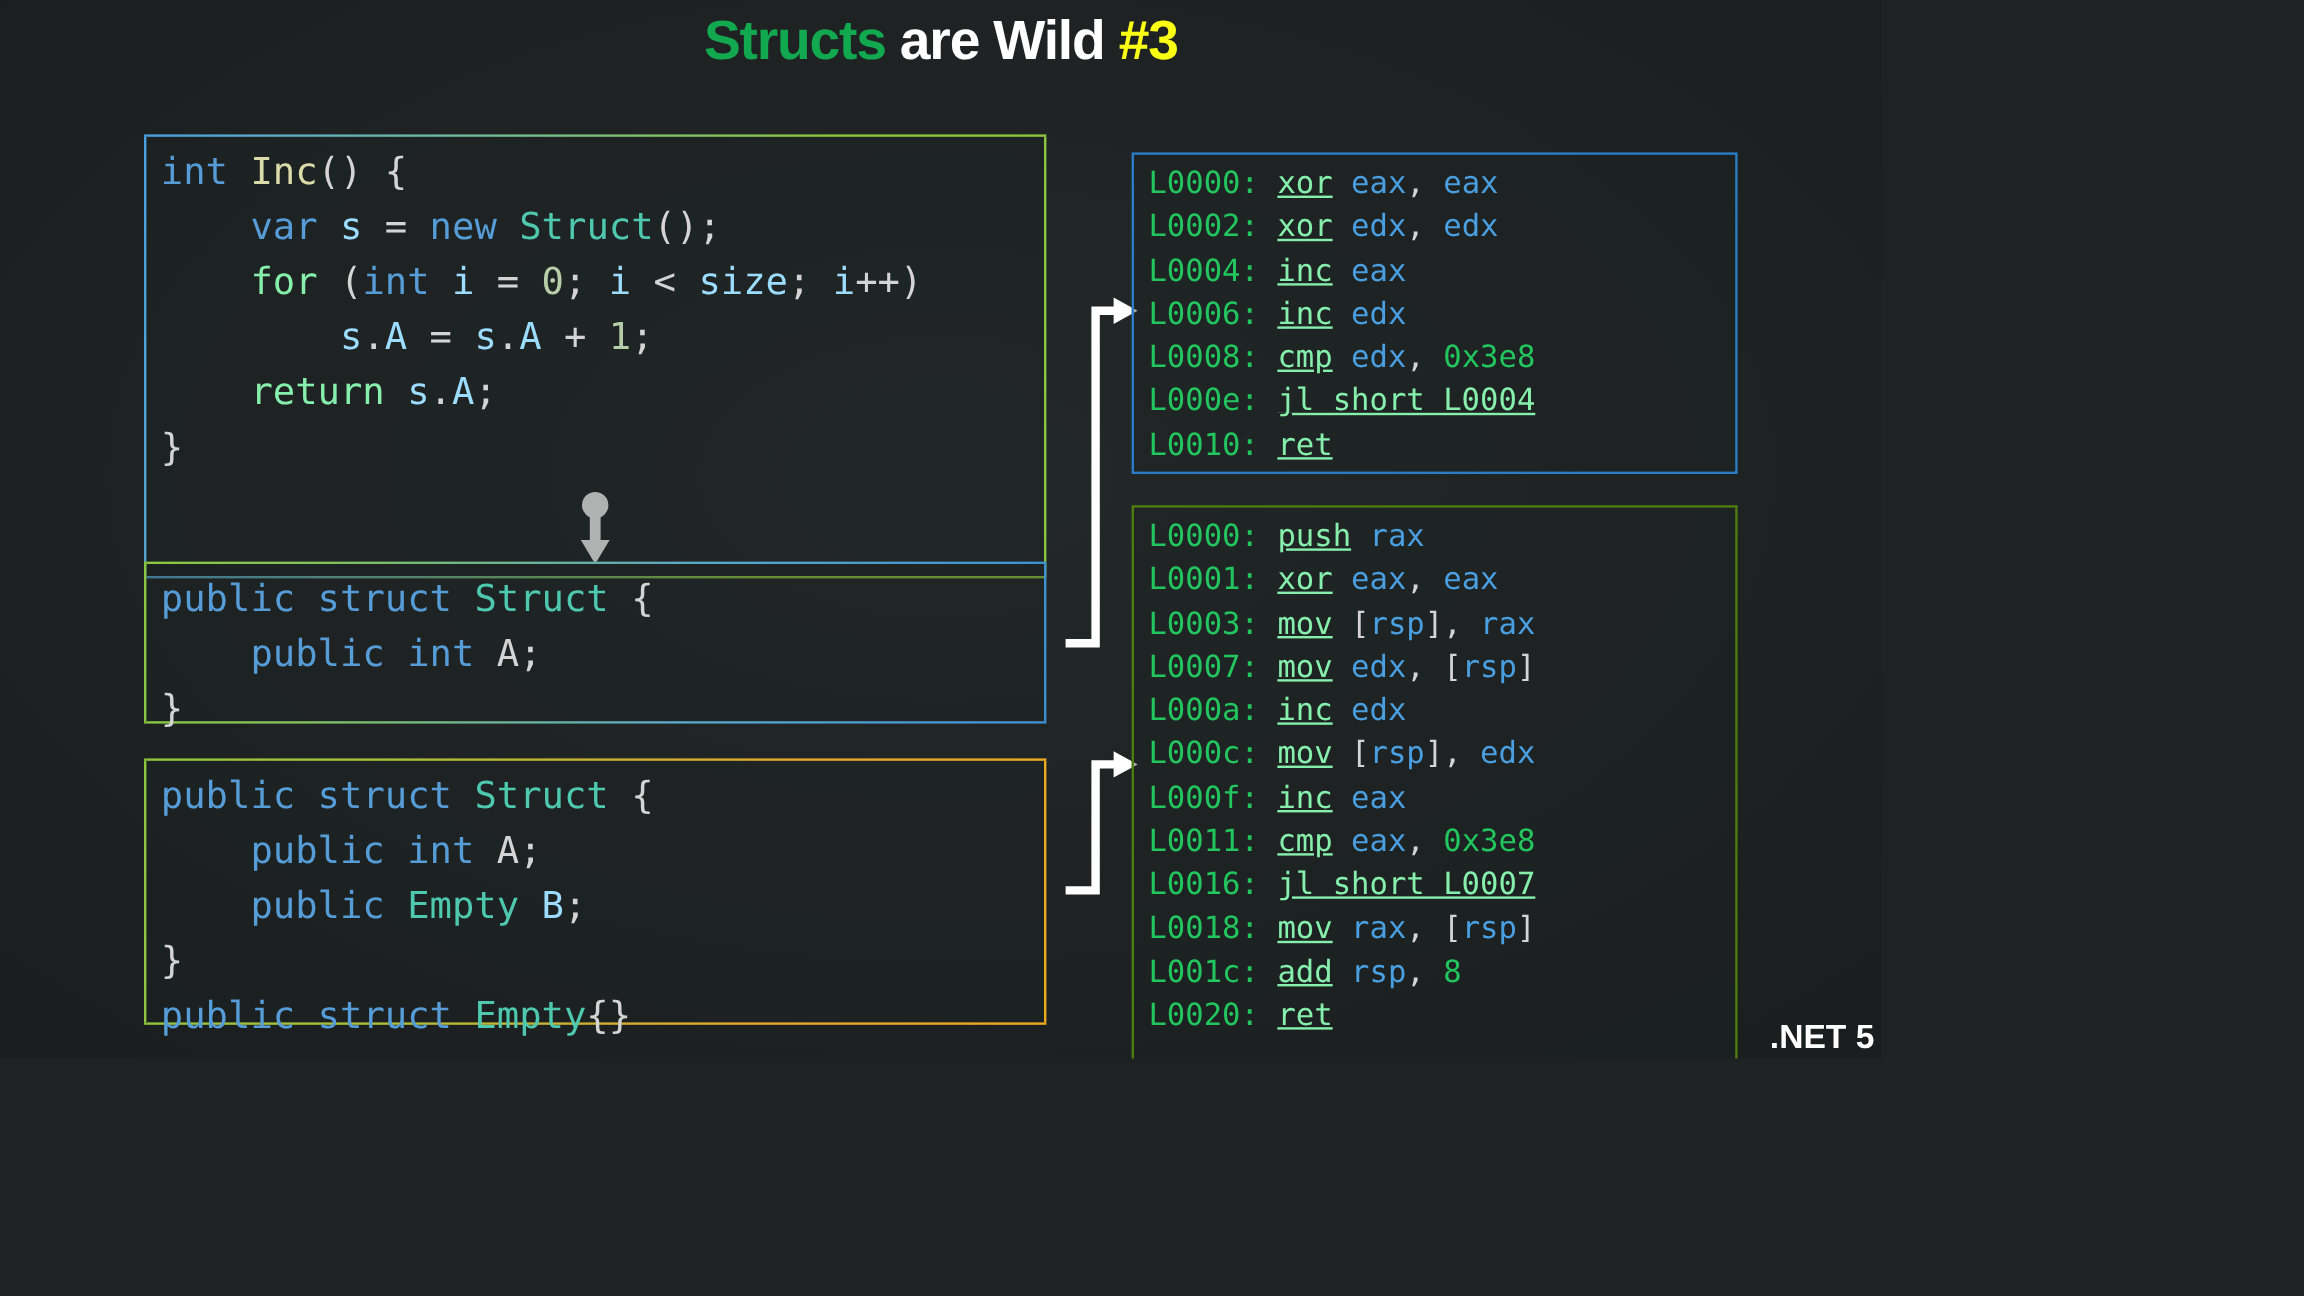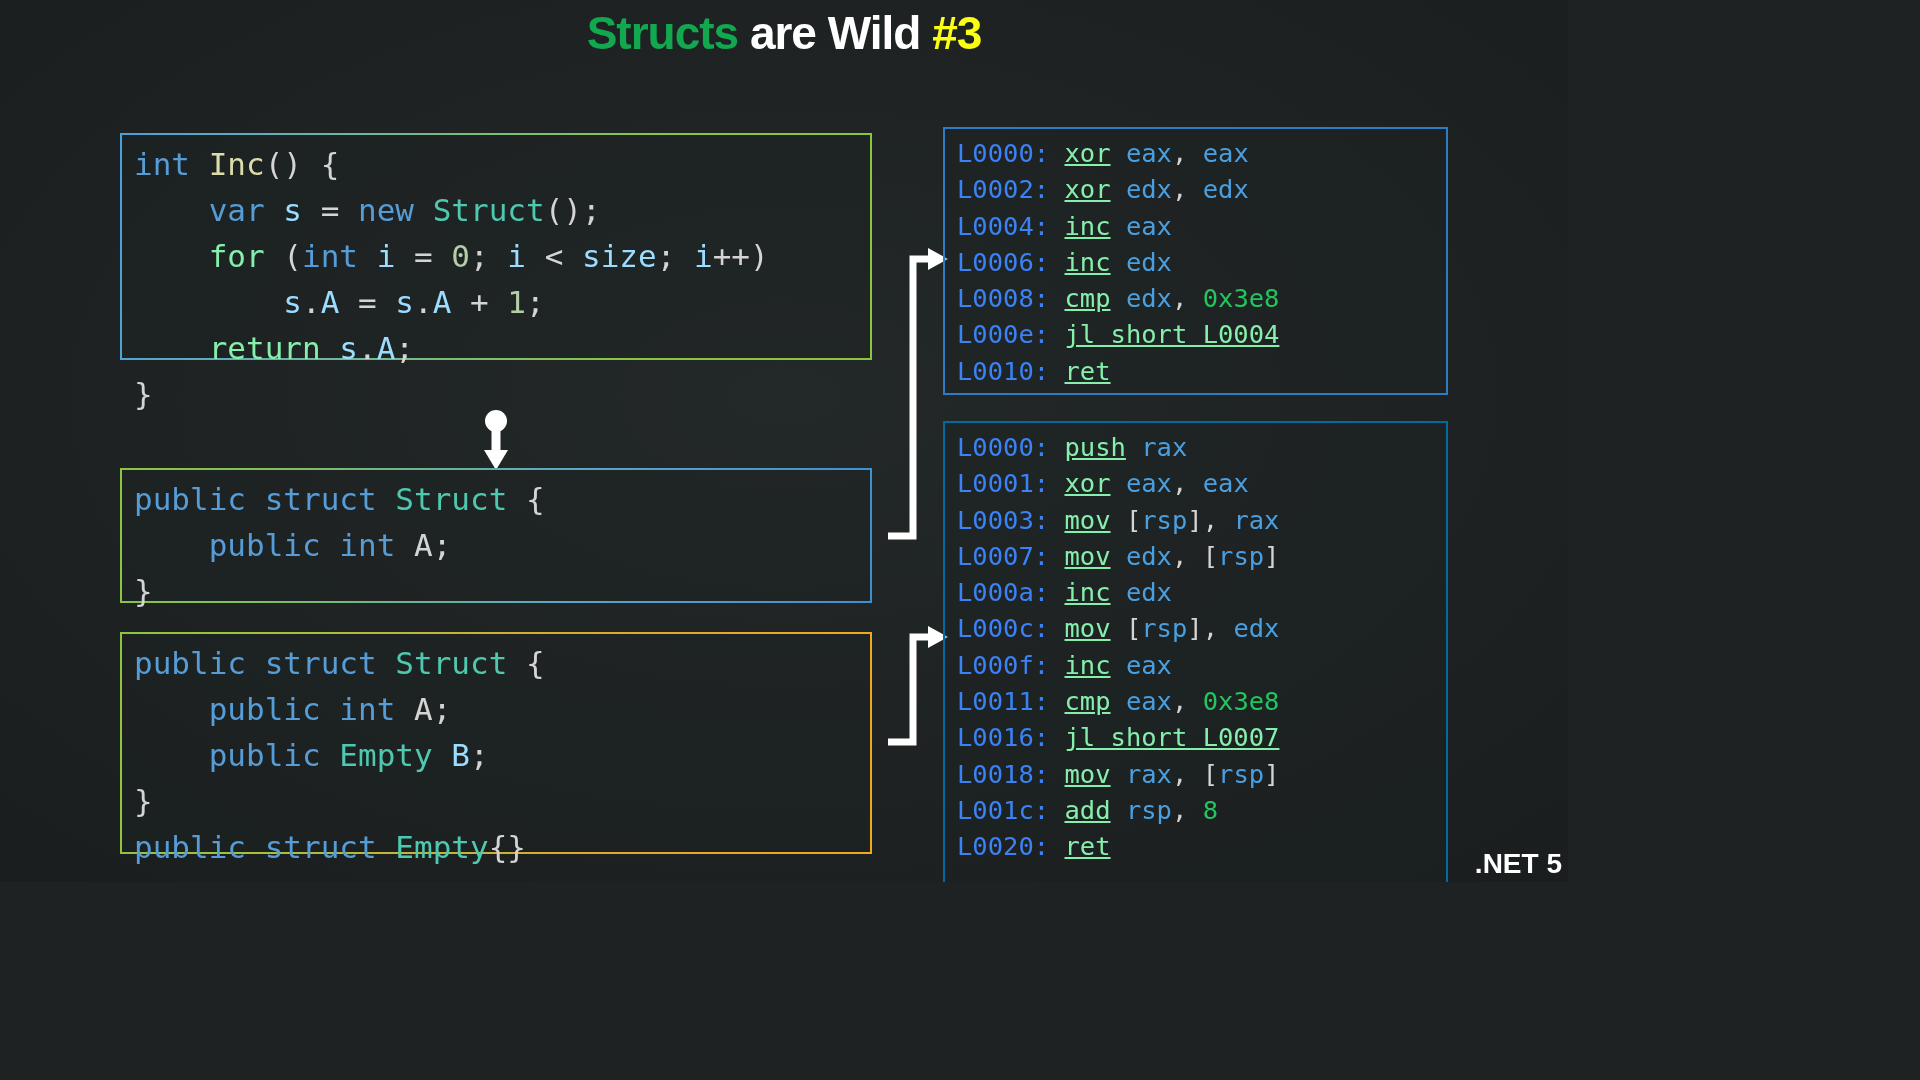--- a/index.html
+++ b/index.html
@@ -52,49 +52,49 @@
   
   .k-blue   { color: #569cd6; }   
   .k-ltblue { color: #9cdcfe; }   
   .k-type   { color: #4ec9b0; }   
   .k-method { color: #dcdcaa; }   
   .k-pink   { color: #86efac; }   
   .k-num    { color: #b5cea8; }   
   .k-punc   { color: #d4d4d4; }   
 
   
-  .a-label { color: #3b82f6; }
+  .a-label { color: #22c55e; }
   .a-mnem  { color: #86efac; text-decoration: underline; }
   .a-reg   { color: #4a9fe0; text-align: right; }
   .a-num   { color: #22c55e; }
   .a-punc  { color: #d4d4d4; }
 
   
   #panel-inc {
-    left: 120px; top: 133px; width: 752px; height: 227px;
+    left: 120px; top: 112px; width: 752px; height: 370px;
     border-image: linear-gradient(100deg, #4a9fe0 0%, #6fb8a0 30%, #8cc63f 70%, #8cc63f 100%) 1;
     border-style: solid; border-width: 2px;
   }
   #panel-struct1 {
     left: 120px; top: 468px; width: 752px; height: 135px;
     border-image: linear-gradient(100deg, #8cc63f 0%, #7fc05f 20%, #5aa7c8 60%, #3d8fd1 100%) 1;
     border-style: solid; border-width: 2px;
   }
   #panel-struct2 {
     left: 120px; top: 632px; width: 752px; height: 222px;
     border-image: linear-gradient(100deg, #8cc63f 0%, #a9bf3c 25%, #e0a82e 65%, #efa91f 100%) 1;
     border-style: solid; border-width: 2px;
   }
   #panel-asm1 {
     left: 943px; top: 127px; width: 505px; height: 268px;
     border: 2px solid #2b7cc4;
   }
   #panel-asm2 {
     left: 943px; top: 421px; width: 505px; height: 494px;
-    border: 2px solid #0369a1;
+    border: 2px solid #4d7c0f;
   }
 
   
   #dotnet-badge {
     position: absolute;
     right: 6px; bottom: 2px;
     color: #ffffff;
     font-family: "Liberation Sans", sans-serif;
     font-weight: bold;
     font-size: 28px;

